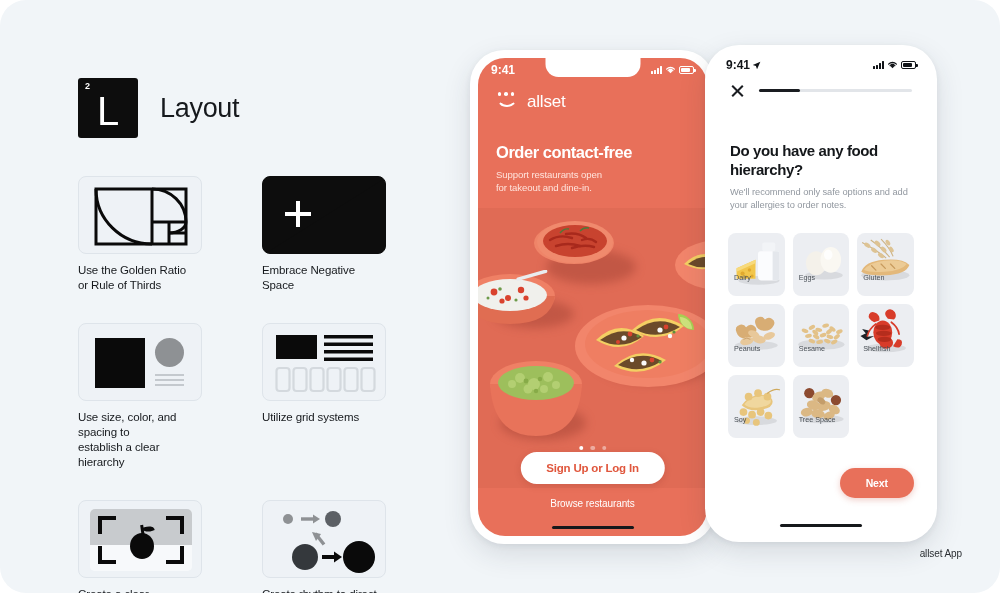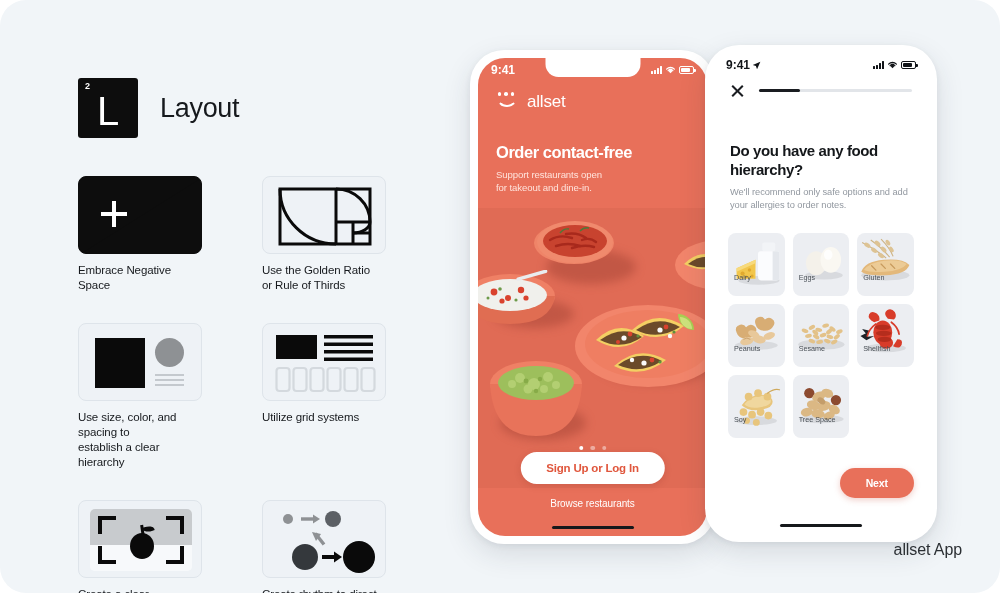--- a/index.html
+++ b/index.html
@@ -74,21 +74,21 @@
   .fp-c.tl{left:8px;top:7px;border-right:none;border-bottom:none;}
   .fp-c.tr{right:8px;top:7px;border-left:none;border-bottom:none;}
   .fp-c.bl{left:8px;bottom:7px;border-right:none;border-top:none;}
   .fp-c.br{right:8px;bottom:7px;border-left:none;border-top:none;}
   .fp-fruit{position:absolute;left:40px;top:16px;}
   .fp-fruit .body{position:absolute;left:0;top:8px;width:24px;height:26px;background:#0a0a0a;border-radius:50%;}
   .fp-fruit .stem{position:absolute;left:11px;top:0;width:3px;height:12px;background:#0a0a0a;transform:rotate(-8deg);}
   .fp-fruit .leaf{position:absolute;left:13px;top:1px;width:11px;height:6px;background:#0a0a0a;border-radius:0 80% 0 80%;transform:rotate(-20deg);}
 
   
-  #app-caption{position:absolute;right:38px;bottom:34px;font-size:16px;color:#2b2f33;letter-spacing:-0.1px;}
+  #app-caption{position:absolute;right:38px;bottom:34px;font-size:10px;color:#2b2f33;letter-spacing:-0.1px;}
 
   
   .phone{
     position:absolute;background:#ffffff;border-radius:34px;
     box-shadow:0 10px 28px rgba(35,45,60,.13), 0 2px 6px rgba(35,45,60,.07);
     padding:8px;box-sizing:border-box;
   }
   .phone-screen{
     position:relative;width:100%;height:100%;border-radius:27px;overflow:hidden;
   }
@@ -201,47 +201,47 @@
       <div id="num-badge">
         <span class="sup">2</span>
         <span class="letter">L</span>
       </div>
       <div id="title-text">Layout</div>
     </div>
 
     <div class="card-grid">
 
       <div class="card-row" style="margin-bottom:30px;">
-        <div class="card-cell">
-          <div class="thumb black">
-            <div class="ns-tri"></div>
-            <div class="ns-plus"></div>
-            <div class="ns-minus"></div>
-          </div>
-          <div class="card-caption">Embrace Negative
-Space</div>
-        </div>
-
         <div class="card-cell">
           <div class="thumb">
             <svg viewBox="0 0 124 78" width="124" height="78" style="position:absolute;left:0;top:0;">
               <g fill="none" stroke="#0a0a0a" stroke-width="3">
                 <rect x="17" y="12" width="90" height="55"></rect>
                 <line x1="73" y1="12" x2="73" y2="67"></line>
                 <line x1="73" y1="45" x2="107" y2="45"></line>
                 <line x1="90" y1="45" x2="90" y2="67"></line>
                 <line x1="90" y1="56" x2="107" y2="56"></line>
                 <path d="M17 12 A56 55 0 0 0 73 67"></path>
                 <path d="M73 12 A34 33 0 0 1 107 45"></path>
                 <path d="M107 45 A17 11 0 0 1 90 56"></path>
               </g>
             </svg>
           </div>
           <div class="card-caption">Use the Golden Ratio
 or Rule of Thirds</div>
+        </div>
+
+        <div class="card-cell">
+          <div class="thumb black">
+            <div class="ns-tri"></div>
+            <div class="ns-plus"></div>
+            <div class="ns-minus"></div>
+          </div>
+          <div class="card-caption">Embrace Negative
+Space</div>
         </div>
       </div>
 
       <div class="card-row" style="margin-bottom:30px;">
         <div class="card-cell">
           <div class="thumb">
             <div class="h-square"></div>
             <div class="h-circle"></div>
             <div class="h-lines">
                 <i></i>

